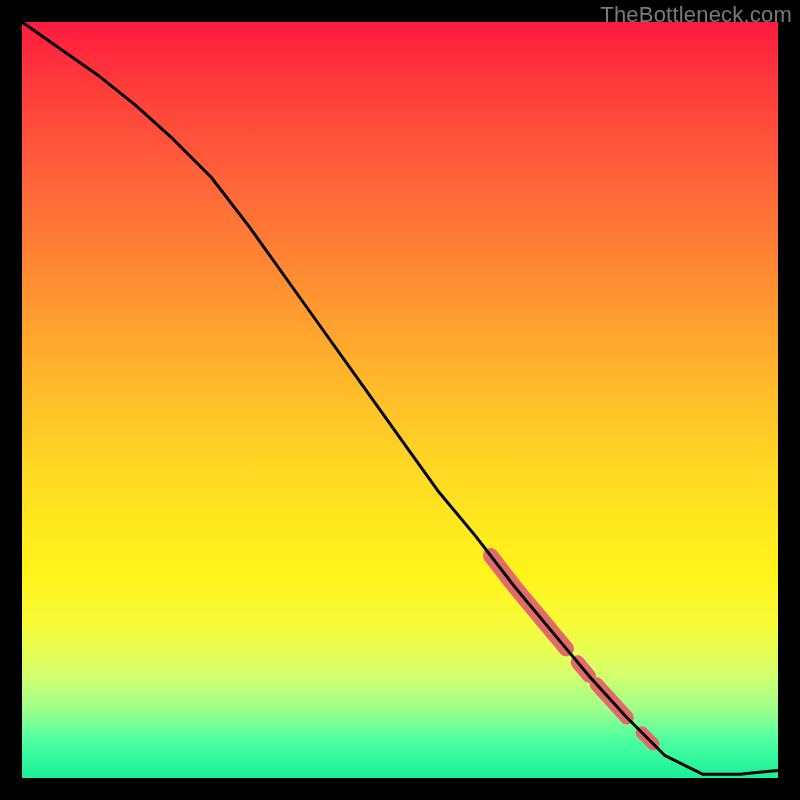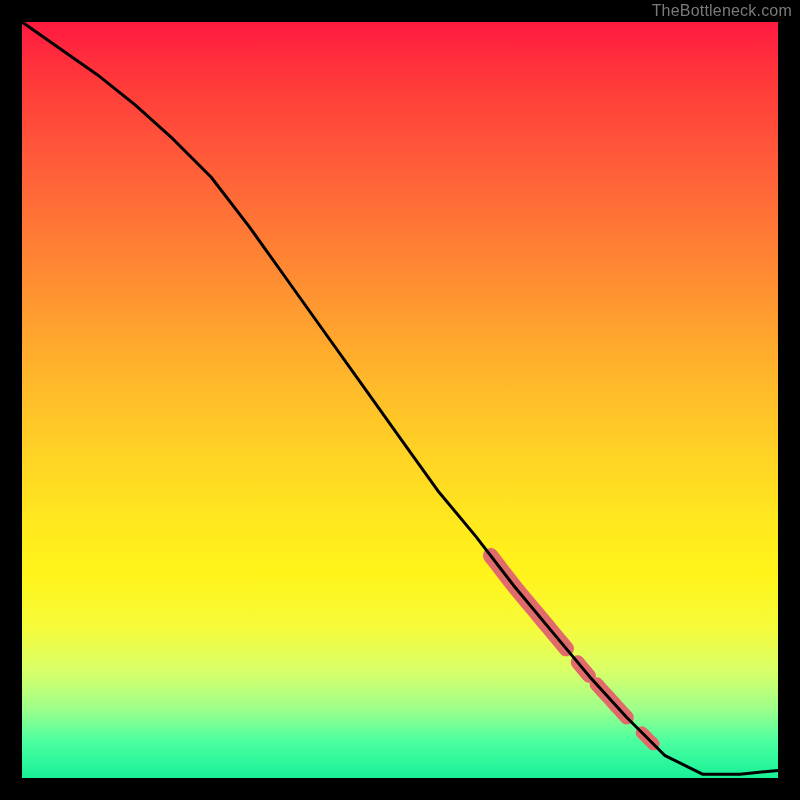--- a/index.html
+++ b/index.html
@@ -40,21 +40,21 @@
       #9cff8c 91%,
       #4dffa0 95%,
       #18f098 100%
     );
   }
   .watermark {
     position: absolute;
     top: 2px;
     right: 8px;
     color: #7a7a7a;
-    font-size: 16px;
+    font-size: 22px;
     font-weight: 500;
     letter-spacing: 0.2px;
     user-select: none;
   }
   svg.overlay {
     position: absolute;
     top: 0;
     left: 0;
   }
 </style>

